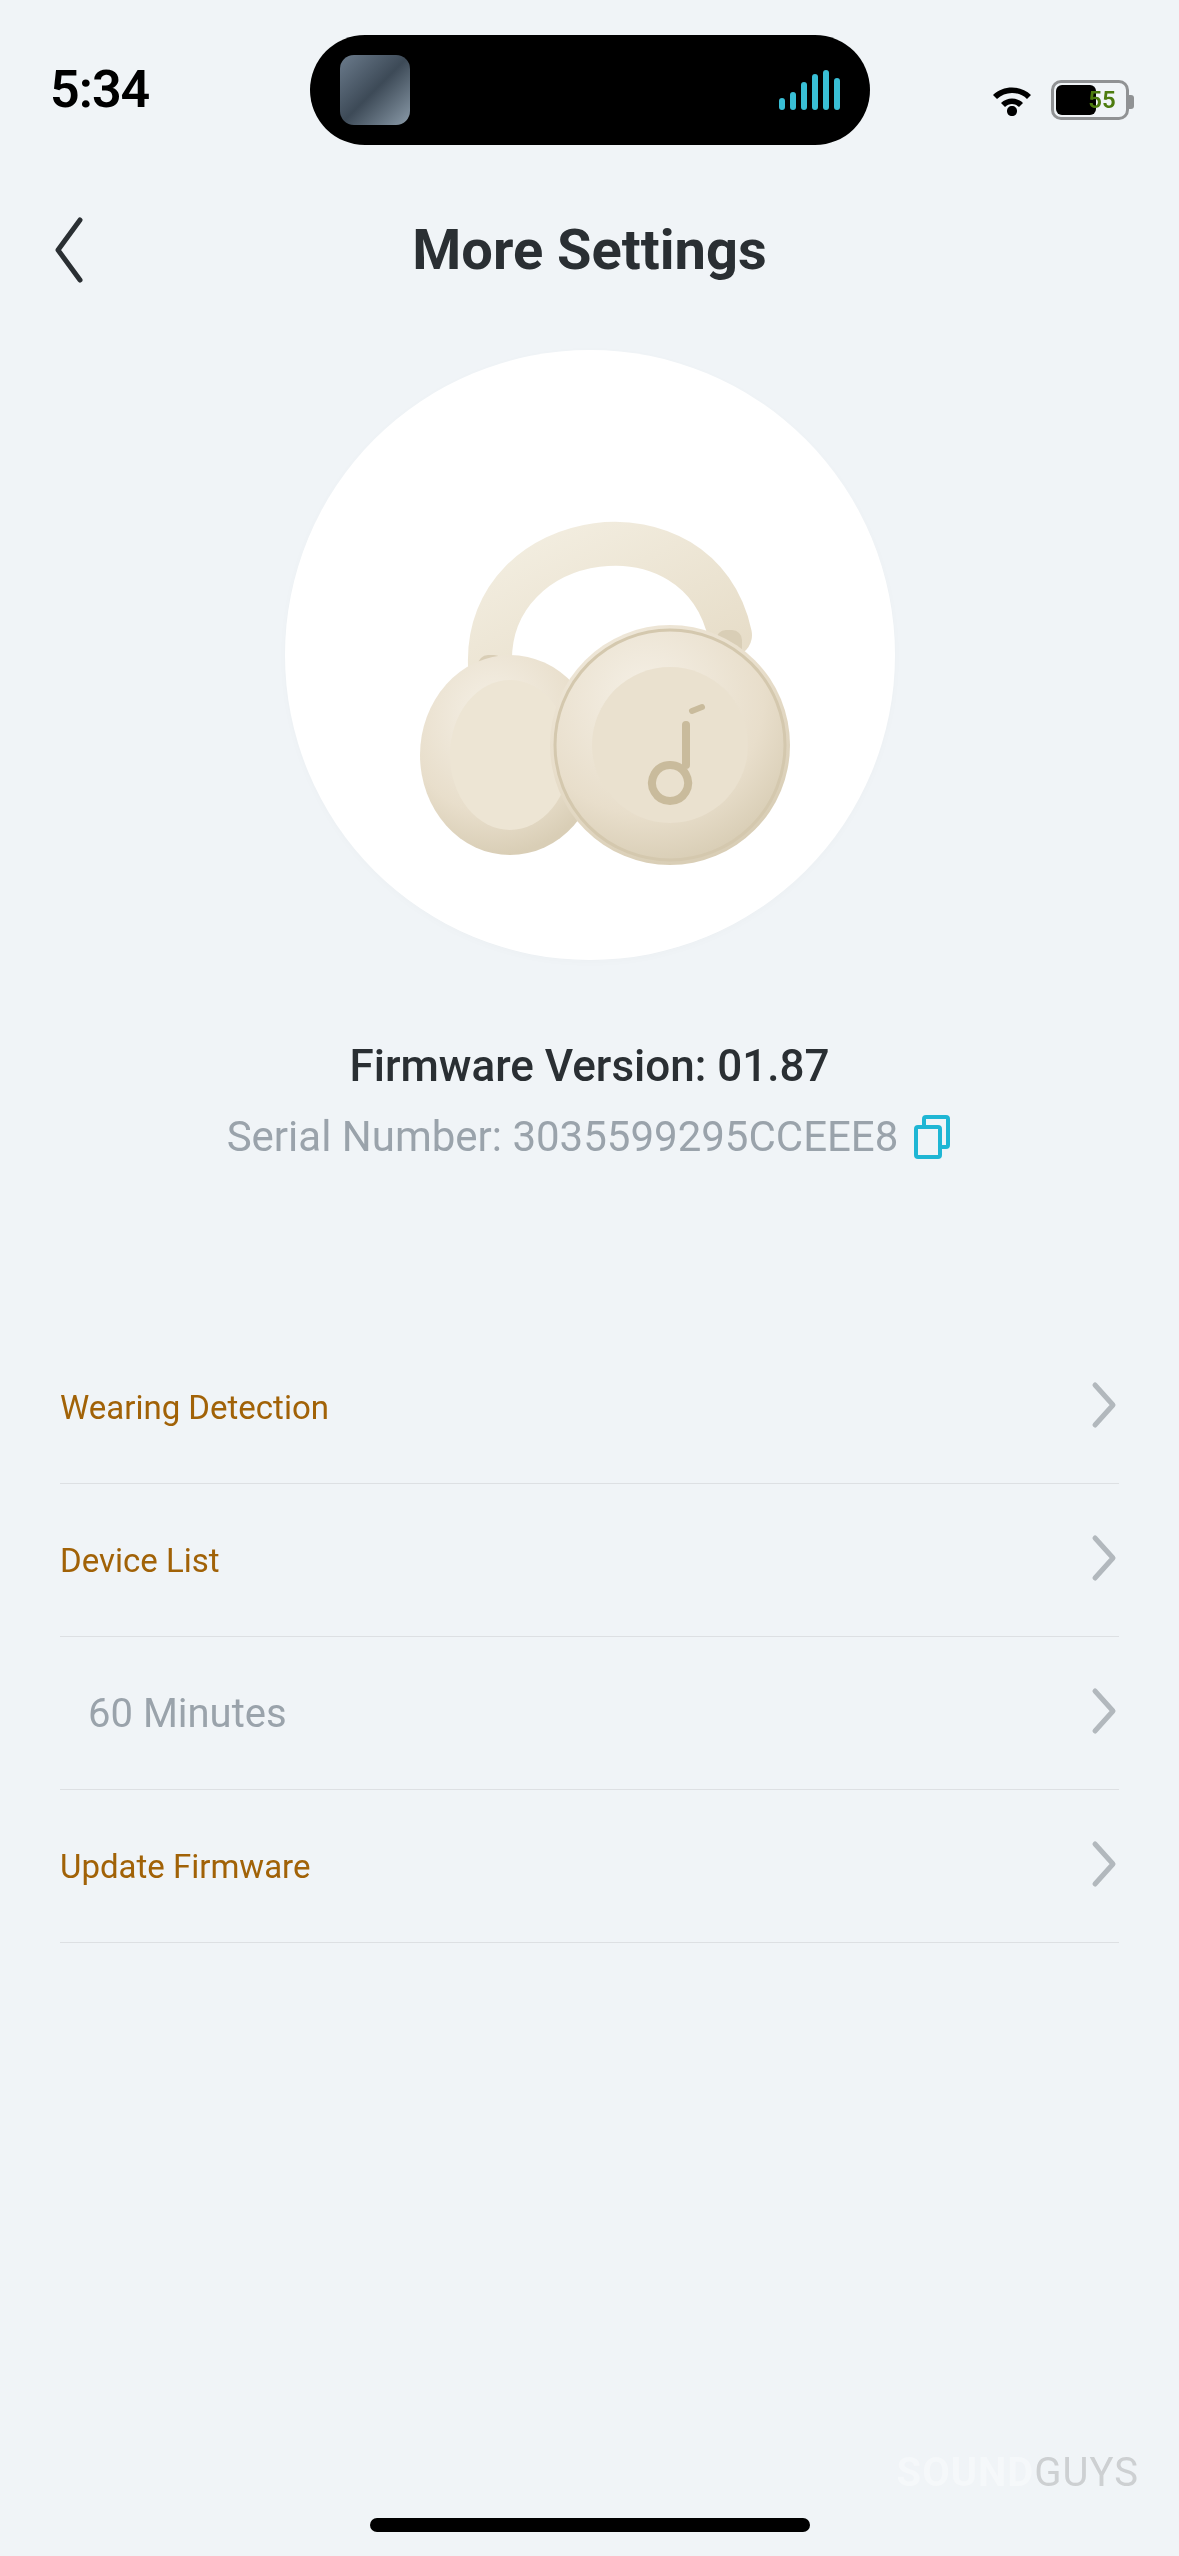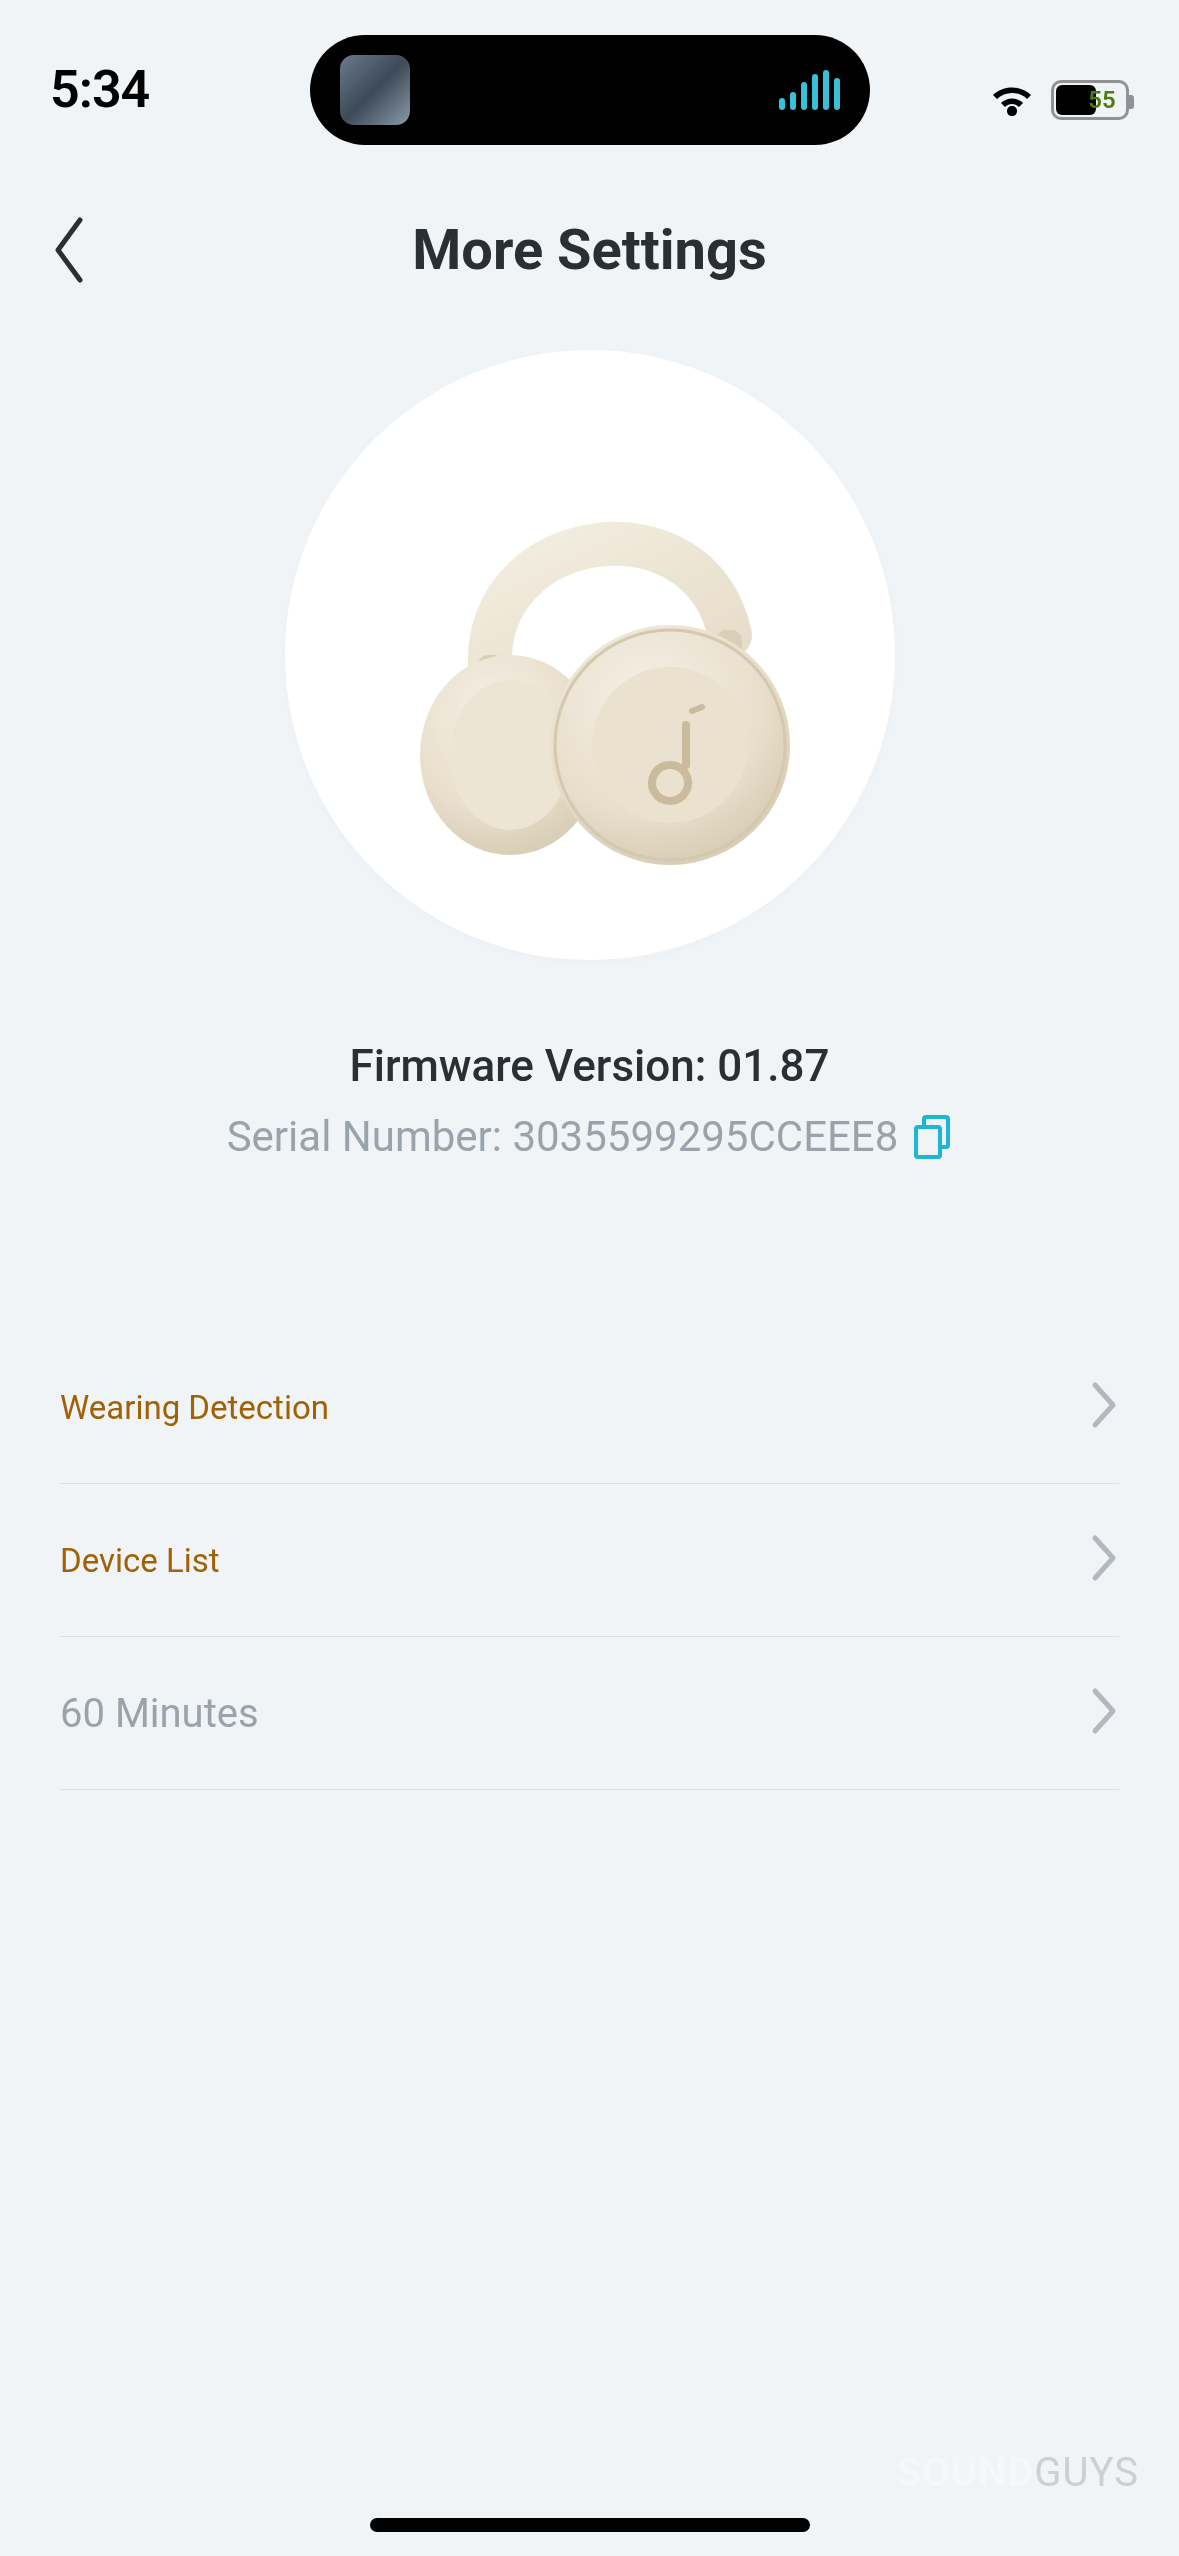--- a/index.html
+++ b/index.html
@@ -192,20 +192,21 @@
     gap: 16px;
   }
   .item-label {
     font-size: 33px;
     font-weight: 400;
     color: #a16207;
   }
   .item-sub {
     font-size: 40px;
     color: #9aa3ab;
+    margin-left: 28px;
   }
   .chevron {
     flex-shrink: 0;
   }
   
   .watermark {
     position: absolute;
     right: 40px;
     bottom: 60px;
     font-size: 40px;
@@ -344,20 +345,30 @@
       <div class="item-sub">60 Minutes</div>
     </div>
     <span class="chevron">
       <svg width="28" height="48" viewBox="0 0 28 48">
           <polyline points="4,4 22,24 4,44" fill="none" stroke="#b2b8bd" stroke-width="5" stroke-linecap="round" stroke-linejoin="round"></polyline>
         </svg>
     </span>
   </div>
 
 
+  <div class="settings-item">
+    <div class="text-col">
+      <div class="item-label">Update Firmware</div>
+    </div>
+    <span class="chevron">
+      <svg width="28" height="48" viewBox="0 0 28 48">
+          <polyline points="4,4 22,24 4,44" fill="none" stroke="#b2b8bd" stroke-width="5" stroke-linecap="round" stroke-linejoin="round"></polyline>
+        </svg>
+    </span>
+  </div>
 
 </div>
 
 <div class="watermark">
   <span>SOUND</span><span class="thin">GUYS</span>
 </div>
 
 <div class="home-indicator"></div>
 
 </body></html>

